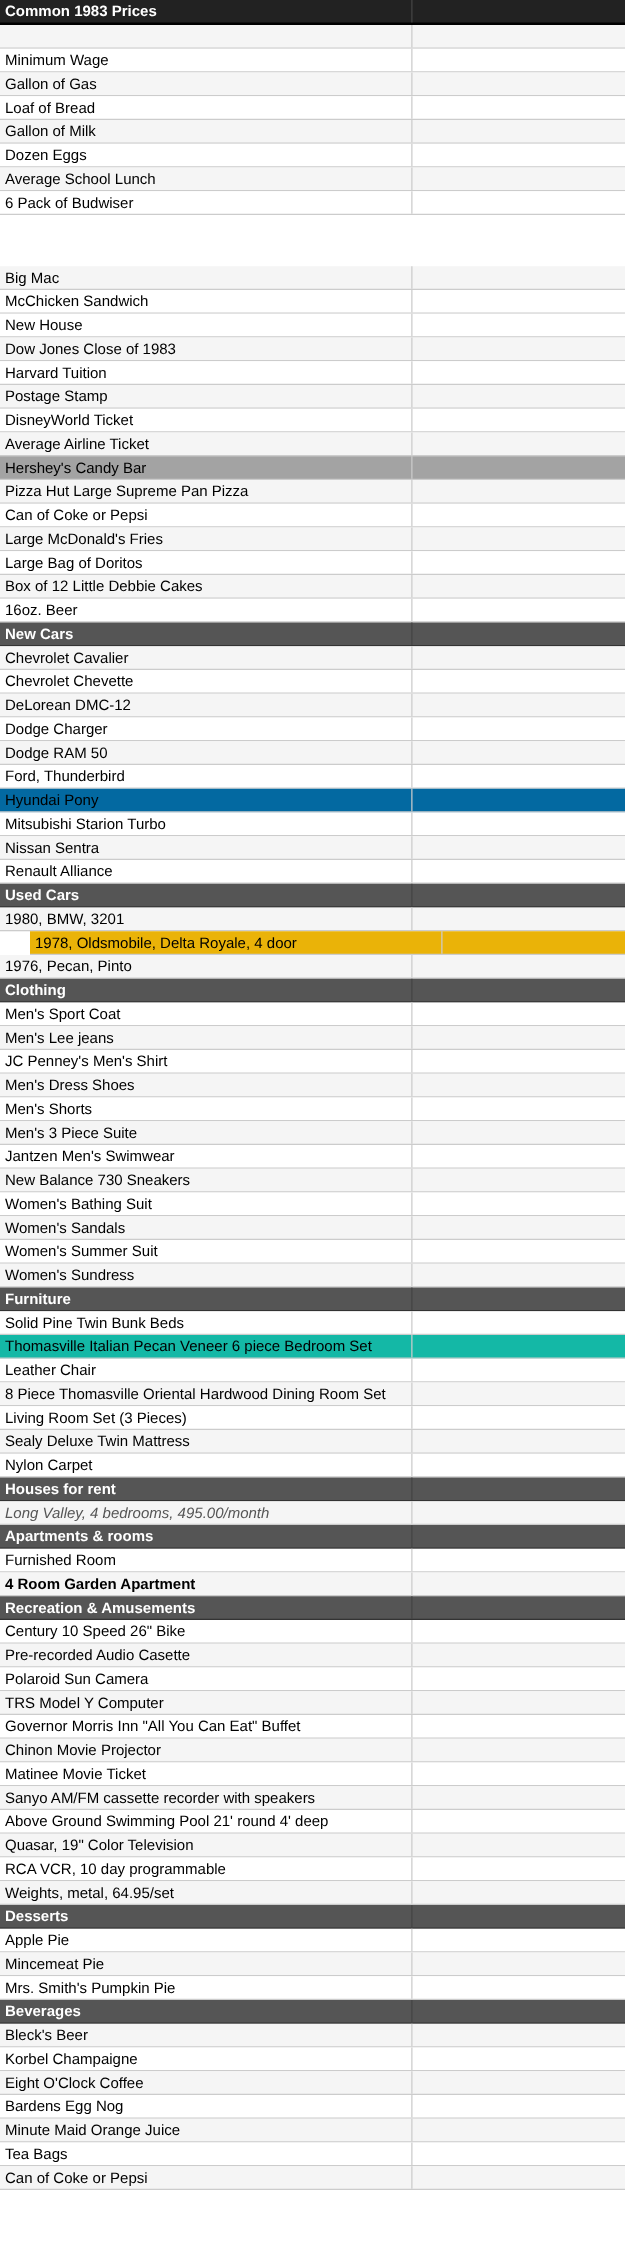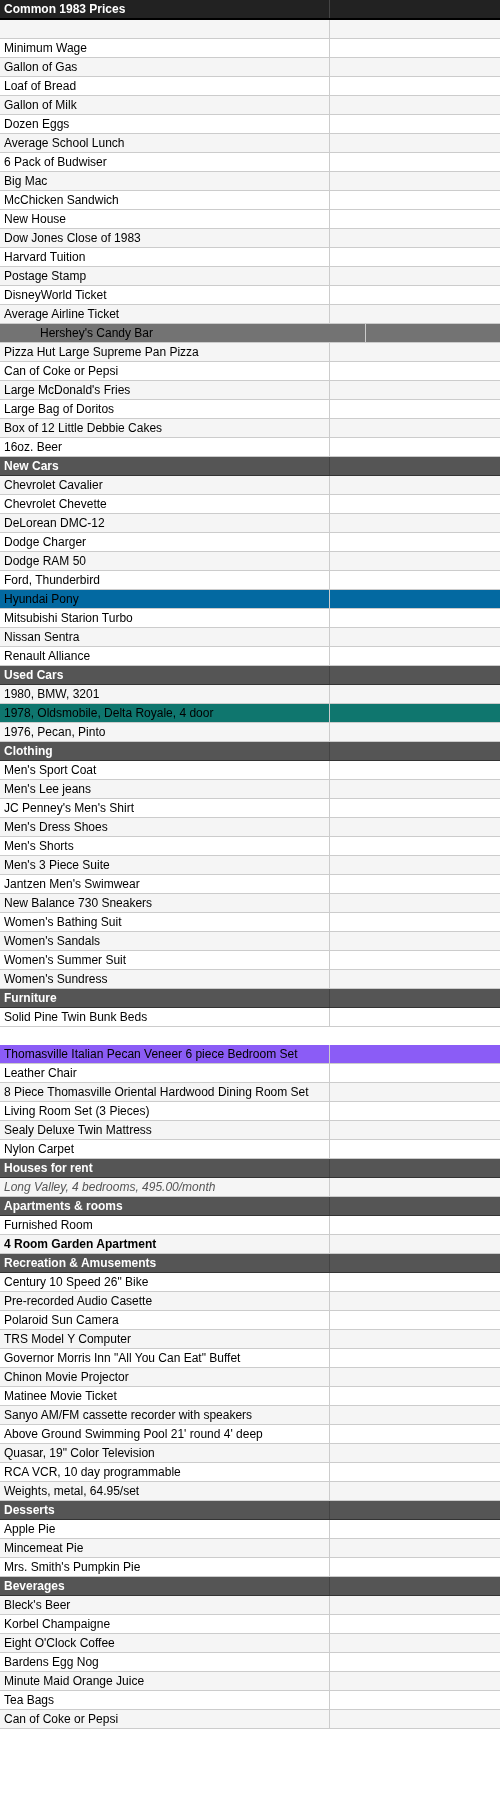--- a/index.html
+++ b/index.html
@@ -87,21 +87,21 @@
       <div class="col-price"></div>
     </div>
     <div class="row data-row" style="background: rgb(245, 245, 245);">
       <div class="col-name" style="">Average School Lunch</div>
       <div class="col-price"></div>
     </div>
     <div class="row data-row" style="background: rgb(255, 255, 255);">
       <div class="col-name" style="">6 Pack of Budwiser</div>
       <div class="col-price"></div>
     </div>
-    <div class="row data-row" style="background: rgb(245, 245, 245);">
+    <div class="row data-row" style="background: rgb(245, 245, 245); margin-top: 41px;">
       <div class="col-name" style="">Big Mac</div>
       <div class="col-price"></div>
     </div>
     <div class="row data-row" style="background: rgb(255, 255, 255);">
       <div class="col-name" style="">McChicken Sandwich</div>
       <div class="col-price"></div>
     </div>
     <div class="row data-row" style="background: rgb(255, 255, 255);">
       <div class="col-name" style="">New House</div>
       <div class="col-price"></div>
@@ -119,21 +119,21 @@
       <div class="col-price"></div>
     </div>
     <div class="row data-row" style="background: rgb(255, 255, 255);">
       <div class="col-name" style="">DisneyWorld Ticket</div>
       <div class="col-price"></div>
     </div>
     <div class="row data-row" style="background: rgb(245, 245, 245);">
       <div class="col-name" style="">Average Airline Ticket</div>
       <div class="col-price"></div>
     </div>
-    <div class="row data-row" style="background: #737373; padding-left: 36px;">
+    <div class="row data-row" style="background: #a3a3a3;">
       <div class="col-name" style="">Hershey's Candy Bar</div>
       <div class="col-price"></div>
     </div>
     <div class="row data-row" style="background: rgb(245, 245, 245);">
       <div class="col-name" style="">Pizza Hut Large Supreme Pan Pizza</div>
       <div class="col-price"></div>
     </div>
     <div class="row data-row" style="background: rgb(255, 255, 255);">
       <div class="col-name" style="">Can of Coke or Pepsi</div>
       <div class="col-price"></div>
@@ -199,21 +199,21 @@
       <div class="col-price"></div>
     </div>
     <div class="row section-row">
       <div class="col-name">Used Cars</div>
       <div class="col-price"></div>
     </div>
     <div class="row data-row" style="background: rgb(245, 245, 245);">
       <div class="col-name" style="">1980, BMW, 3201</div>
       <div class="col-price"></div>
     </div>
-    <div class="row data-row" style="background: #0f766e;">
+    <div class="row data-row" style="background: #eab308; margin-left: 24px;">
       <div class="col-name" style="">1978, Oldsmobile, Delta Royale, 4 door</div>
       <div class="col-price"></div>
     </div>
     <div class="row data-row" style="background: rgb(245, 245, 245);">
       <div class="col-name" style="">1976, Pecan, Pinto</div>
       <div class="col-price"></div>
     </div>
     <div class="row section-row">
       <div class="col-name">Clothing</div>
       <div class="col-price"></div>
@@ -267,21 +267,21 @@
       <div class="col-price"></div>
     </div>
     <div class="row section-row">
       <div class="col-name">Furniture</div>
       <div class="col-price"></div>
     </div>
     <div class="row data-row" style="background: rgb(255, 255, 255);">
       <div class="col-name" style="">Solid Pine Twin Bunk Beds</div>
       <div class="col-price"></div>
     </div>
-    <div class="row data-row" style="background: #8b5cf6; margin-top: 18px;">
+    <div class="row data-row" style="background: #14b8a6;">
       <div class="col-name" style="">Thomasville Italian Pecan Veneer 6 piece Bedroom Set</div>
       <div class="col-price"></div>
     </div>
     <div class="row data-row" style="background: rgb(255, 255, 255);">
       <div class="col-name" style="">Leather Chair</div>
       <div class="col-price"></div>
     </div>
     <div class="row data-row" style="background: rgb(245, 245, 245);">
       <div class="col-name" style="">8 Piece Thomasville Oriental Hardwood Dining Room Set</div>
       <div class="col-price"></div>

